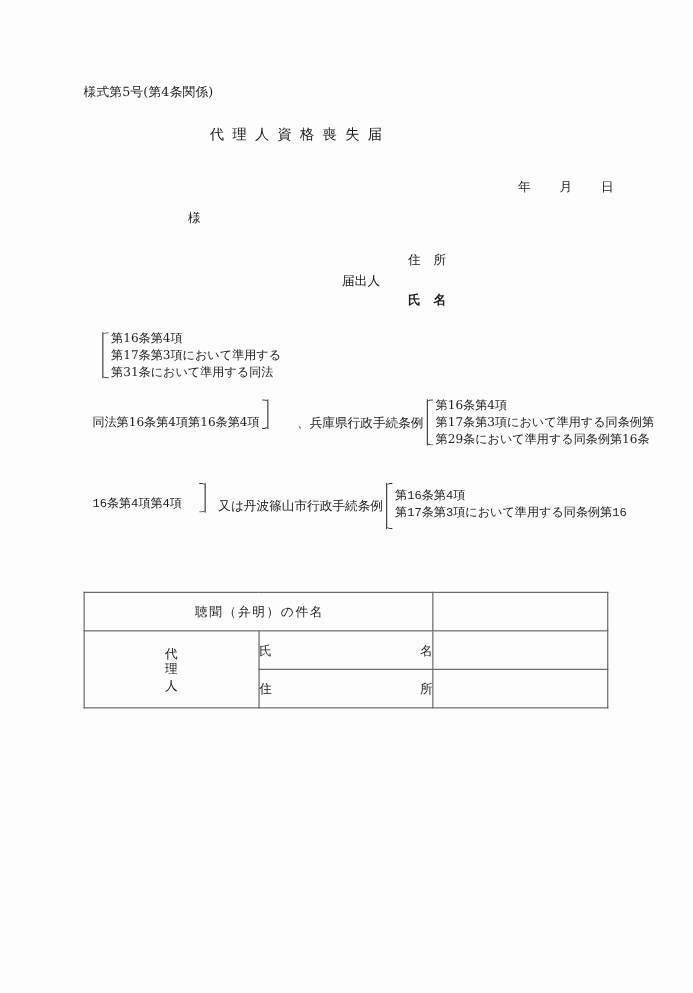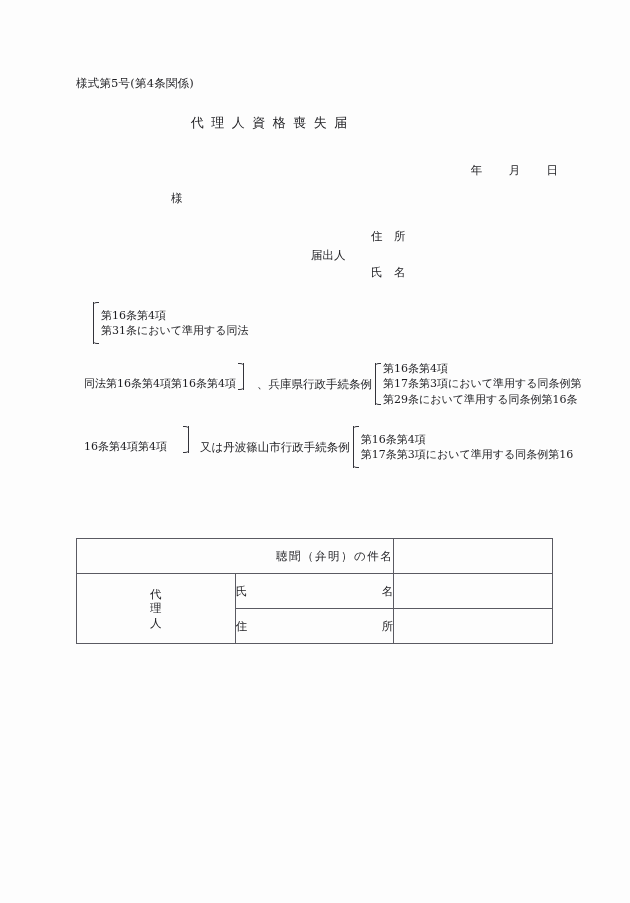--- a/index.html
+++ b/index.html
@@ -56,20 +56,21 @@
     left: 311px; top: 250px;
     font-size: 11.5px;
   }
   .submitter-addr {
     left: 371px; top: 231px;
     font-size: 11.5px;
   }
   .submitter-name {
     left: 371px; top: 267px;
     font-size: 11.5px;
+    font-weight: bold;
   }
 
   
   .clause-block {
     position: absolute;
     display: flex;
     align-items: center;
     font-size: 11px;
   }
 
@@ -114,21 +115,21 @@
   
   .brk.right::before { right: 1px; border-top-right-radius: 4px; border-bottom-right-radius: 4px; }
   .brk.right::after  { right: 1px; }
 
   .brk.h3 { height: 46px; }
   .brk.h2 { height: 31px; }
 
   
   #row1 { left: 92px;  top: 300px; }
   #row2 { left: 84px;  top: 361px; }
-  #row3 { left: 84px;  top: 424px; }
+  #row3 { left: 84px;  top: 437px; font-family: Liberation Mono, monospace; }
   #row4 { left: 84px;  top: 486px; }
 
   .stack2 {
     display: flex;
     flex-direction: row;
     justify-content: center;
     line-height: 1.42;
     font-size: 11px;
     white-space: pre;
   }
@@ -142,21 +143,21 @@
     table-layout: fixed;
     font-size: 11.5px;
   }
   .form-table td {
     border: 1px solid #5a5a62;
     padding: 0;
     height: 34px;
     vertical-align: middle;
   }
   .cell-subject {
-    text-align: right;
+    text-align: center;
     letter-spacing: 1.5px;
     text-indent: 1.5px;
   }
   .cell-vert {
     width: 41px;
     text-align: center;
     line-height: 1.22;
     font-size: 11.5px;
     padding: 2px 0;
   }
@@ -188,31 +189,32 @@
   <div class="abs addressee">様</div>
 
   <div class="abs submitter-label">届出人</div>
   <div class="abs submitter-addr">住　所</div>
   <div class="abs submitter-name">氏　名</div>
 
   <div class="clause-block" id="row1">
     <span class="brk left h3"></span>
     <span class="alts">
       <span>第16条第4項</span>
+      <span>第17条第3項において準用する</span>
       <span>第31条において準用する同法</span>
     </span>
   </div>
 
   <div class="clause-block" id="row2">
     <span class="stack2">
       <span>同法第16条第4項</span>
       <span>第16条第4項</span>
     </span>
     <span class="brk right h2"></span>
-    <span class="mid-text" style="margin-left:12px;">、兵庫県行政手続条例</span>
+    <span class="mid-text" style="margin-left:25px;">、兵庫県行政手続条例</span>
     <span class="brk left h3" style="margin-left:2px;"></span>
     <span class="alts">
       <span>第16条第4項</span>
       <span>第17条第3項において準用する同条例第</span>
       <span>第29条において準用する同条例第16条</span>
     </span>
   </div>
 
   <div class="clause-block" id="row3">
     <span class="stack2">

